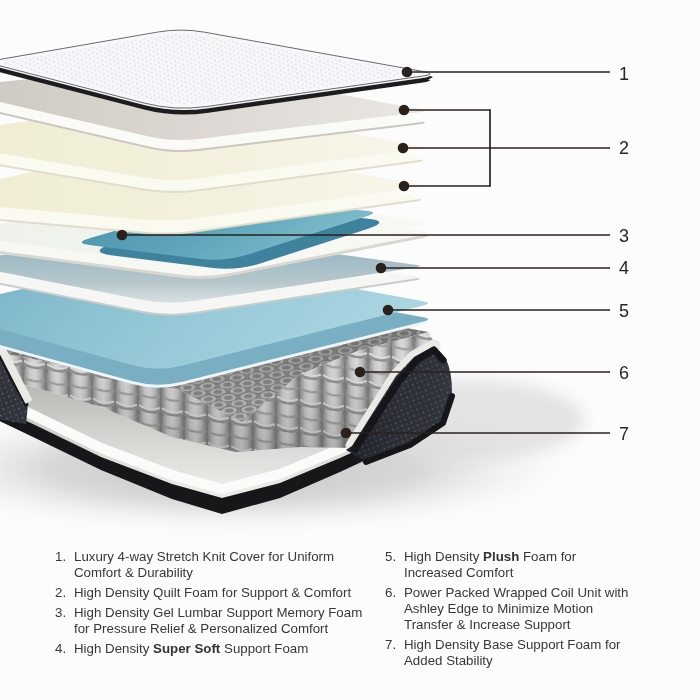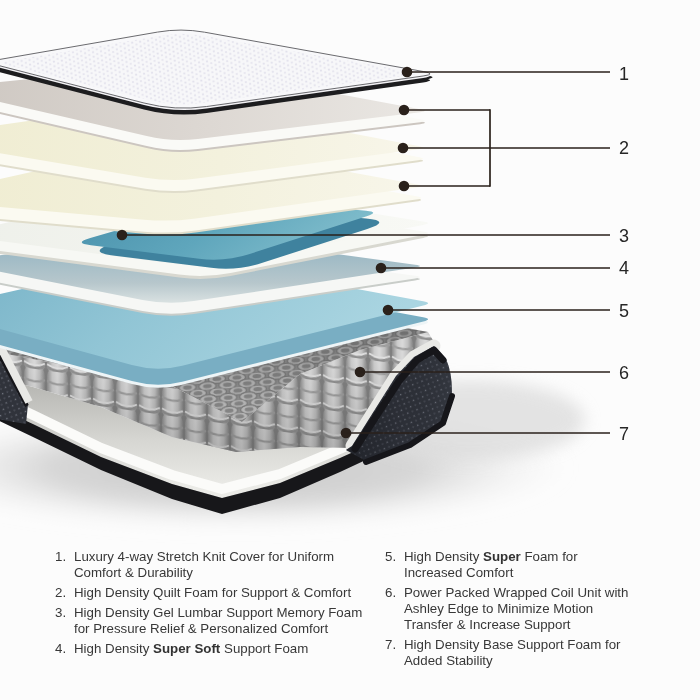--- a/index.html
+++ b/index.html
@@ -174,16 +174,16 @@
 <text x="624" y="379" font-family="Liberation Sans" font-size="18" fill="#262626" text-anchor="middle">6</text>
 <text x="624" y="440" font-family="Liberation Sans" font-size="18" fill="#262626" text-anchor="middle">7</text>
 </svg>
 <div class="col" style="left:55px;top:549px;width:330px">
 <div class="it"><span class="n">1.</span>Luxury 4-way Stretch Knit Cover for Uniform<br>Comfort &amp; Durability</div>
 <div class="it"><span class="n">2.</span>High Density Quilt Foam for Support &amp; Comfort</div>
 <div class="it"><span class="n">3.</span>High Density Gel Lumbar Support Memory Foam<br>for Pressure Relief &amp; Personalized Comfort</div>
 <div class="it"><span class="n">4.</span>High Density <b>Super Soft</b> Support Foam</div>
 </div>
 <div class="col" style="left:385px;top:549px;width:290px">
-<div class="it"><span class="n">5.</span>High Density <b>Super</b> Foam for<br>Increased Comfort</div>
+<div class="it"><span class="n">5.</span>High Density <b>Plush</b> Foam for<br>Increased Comfort</div>
 <div class="it"><span class="n">6.</span>Power Packed Wrapped Coil Unit with<br>Ashley Edge to Minimize Motion<br>Transfer &amp; Increase Support</div>
 <div class="it"><span class="n">7.</span>High Density Base Support Foam for<br>Added Stability</div>
 </div>
 </div>
 </body></html>

